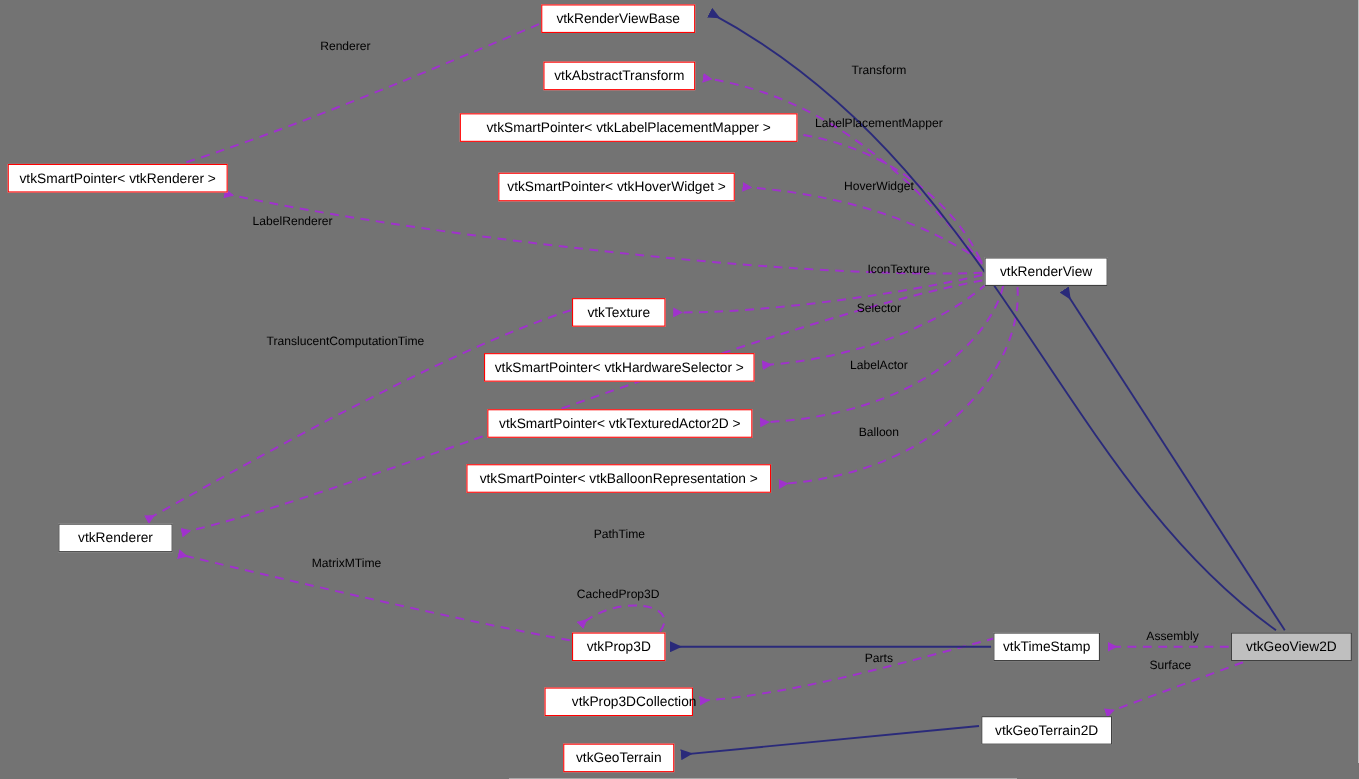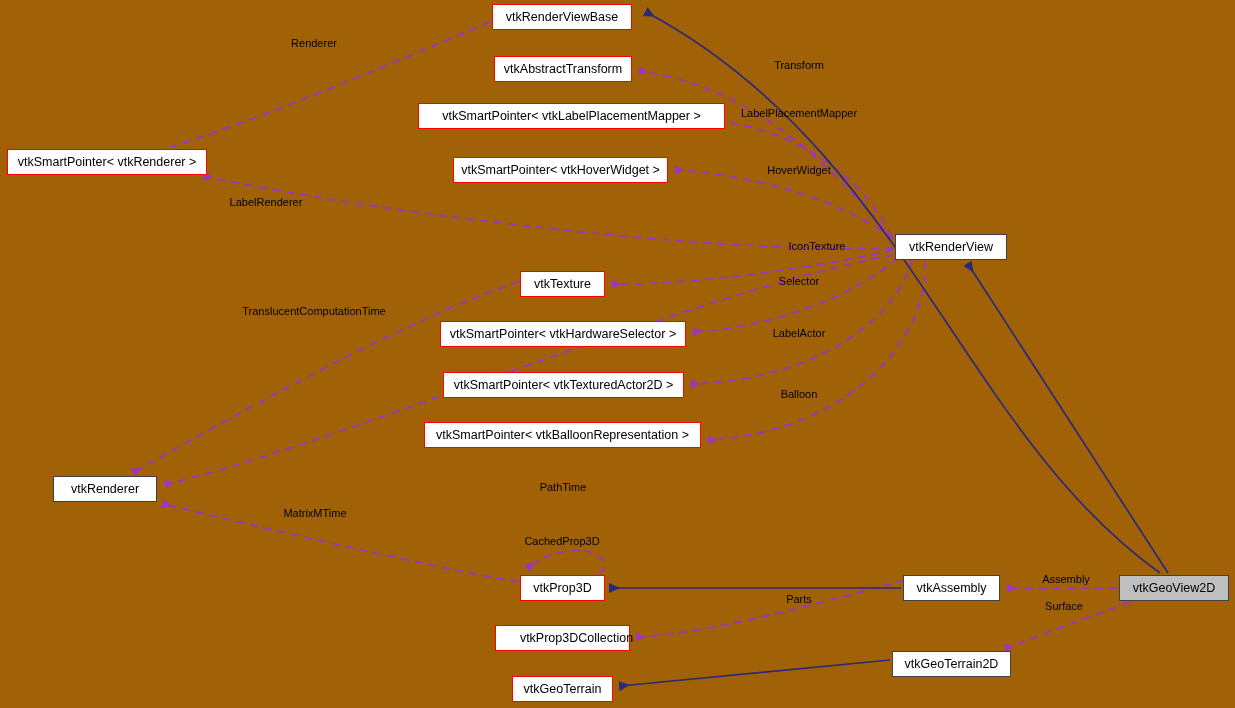--- a/index.html
+++ b/index.html
@@ -8,21 +8,21 @@
     padding: 0;
     background: #ffffff;
   }
   body {
     font-family: "Liberation Sans", sans-serif;
   }
   #diagram {
     position: relative;
     width: 1235px;
     height: 708px;
-    background: #a16207;
+    background: #737373;
     overflow: hidden;
     text-align: right;
   }
   #edge-layer {
     position: absolute;
     left: 0;
     top: 0;
     width: 1235px;
     height: 708px;
   }
@@ -127,21 +127,21 @@
       <div class="node red" style="left: 418px; top: 103px; width: 307px; height: 26px;">vtkSmartPointer&lt; vtkLabelPlacementMapper &gt;</div>
       <div class="node red" style="left: 453px; top: 157px; width: 215px; height: 26px;">vtkSmartPointer&lt; vtkHoverWidget &gt;</div>
       <div class="node red" style="left: 7px; top: 149px; width: 200px; height: 26px;">vtkSmartPointer&lt; vtkRenderer &gt;</div>
       <div class="node dark" style="left: 895px; top: 234px; width: 112px; height: 26px;">vtkRenderView</div>
       <div class="node red" style="left: 520px; top: 271px; width: 85px; height: 26px;">vtkTexture</div>
       <div class="node red" style="left: 440px; top: 321px; width: 246px; height: 26px;">vtkSmartPointer&lt; vtkHardwareSelector &gt;</div>
       <div class="node red" style="left: 443px; top: 372px; width: 241px; height: 26px;">vtkSmartPointer&lt; vtkTexturedActor2D &gt;</div>
       <div class="node red" style="left: 424px; top: 422px; width: 277px; height: 26px;">vtkSmartPointer&lt; vtkBalloonRepresentation &gt;</div>
       <div class="node dark" style="left: 53px; top: 476px; width: 104px; height: 26px;">vtkRenderer</div>
       <div class="node red" style="left: 520px; top: 575px; width: 85px; height: 26px;">vtkProp3D</div>
-      <div class="node dark" style="left: 903px; top: 575px; width: 97px; height: 26px;">vtkAssembly</div>
+      <div class="node dark" style="left: 903px; top: 575px; width: 97px; height: 26px;">vtkTimeStamp</div>
       <div class="node current" style="left: 1119px; top: 575px; width: 110px; height: 26px;">vtkGeoView2D</div>
       <div class="node red" style="left: 495px; top: 625px; width: 135px; height: 26px; padding-left: 28px;">vtkProp3DCollection</div>
       <div class="node dark" style="left: 892px; top: 651px; width: 119px; height: 26px;">vtkGeoTerrain2D</div>
       <div class="node red" style="left: 512px; top: 676px; width: 101px; height: 26px;">vtkGeoTerrain</div>
     </div>
   <div id="labels">
       <div class="edge-label" style="left: 314px; top: 43px;">Renderer</div>
       <div class="edge-label" style="left: 799px; top: 65px;">Transform</div>
       <div class="edge-label" style="left: 799px; top: 113px;">LabelPlacementMapper</div>
       <div class="edge-label" style="left: 799px; top: 170px;">HoverWidget</div>

